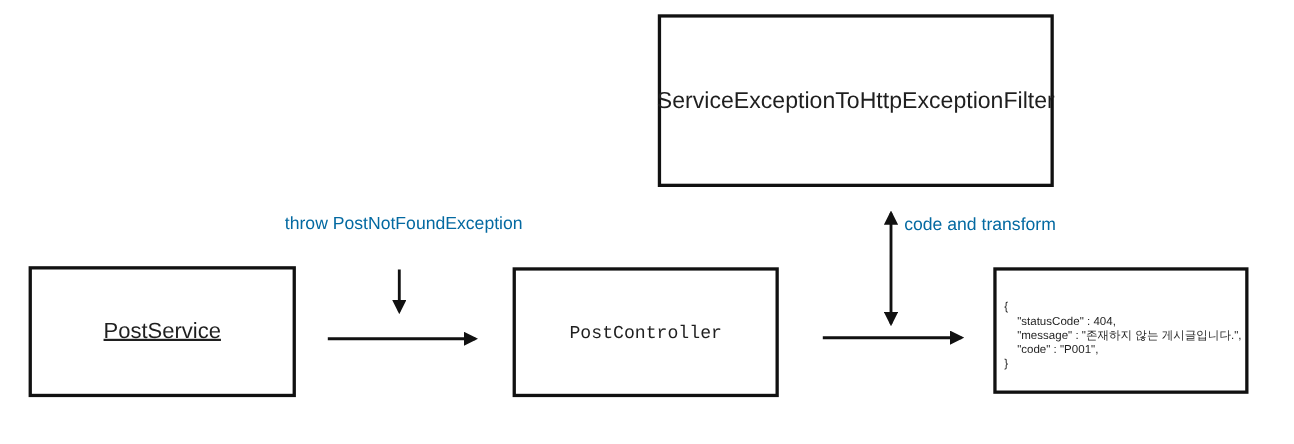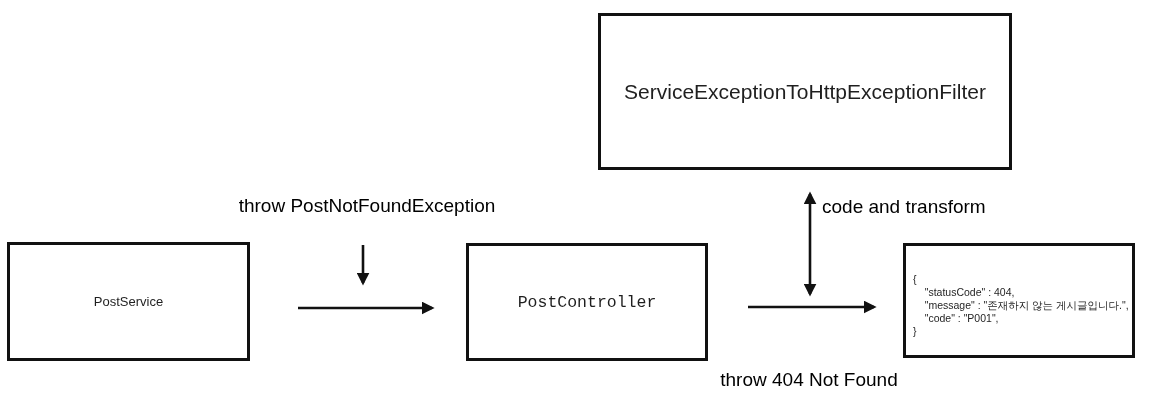--- a/index.html
+++ b/index.html
@@ -29,37 +29,37 @@
     border: 3px solid #111111;
     background: #ffffff;
     box-sizing: border-box;
   }
   .node {
     display: flex;
     align-items: center;
     justify-content: center;
     text-align: center;
   }
-  #box-service    { left: 7px;  top: 242px; width: 243px; height: 119px; font-size: 13px; }
+  #box-service    { left: 26px;  top: 242px; width: 243px; height: 119px; font-size: 20px; text-decoration: underline; }
   #box-controller { left: 466px; top: 243px; width: 242px; height: 118px; font-size: 16.5px; font-family: Liberation Mono, monospace; }
-  #box-filter     { left: 598px; top: 13px;  width: 414px; height: 157px; font-size: 21px; }
+  #box-filter     { left: 598px; top: 13px;  width: 360px; height: 157px; font-size: 21px; }
   #box-response   {
     left: 903px; top: 243px; width: 232px; height: 115px;
     font-size: 10.5px;
     line-height: 13px;
     padding: 27px 4px 0 7px;
   }
   .code-line {
     white-space: pre;
     color: #1f1f1f;
   }
   .flow-label {
     position: absolute;
-    font-size: 19px;
-    color: #000000;
+    font-size: 16px;
+    color: #0369a1;
     white-space: nowrap;
   }
   #label-throw-pnfe { left: 197px; top: 195px; width: 340px; text-align: center; }
   #label-catch      { left: 822px; top: 196px; }
   #label-throw-404  { left: 718px; top: 369px; width: 182px; text-align: center; }
 </style>
 </head>
 <body>
 
 <div id="canvas">
@@ -96,15 +96,14 @@
     <div class="code-line">    "statusCode" : 404,</div>
     <div class="code-line">    "message" : "존재하지 않는 게시글입니다.",</div>
     <div class="code-line">    "code" : "P001",</div>
     <div class="code-line">}</div>
   </div>
 
   <div class="flow-label" id="label-throw-pnfe">throw PostNotFoundException</div>
 
   <div class="flow-label" id="label-catch">code and transform</div>
 
-  <div class="flow-label" id="label-throw-404">throw 404 Not Found</div>
 
 </div>
 
 </body></html>

